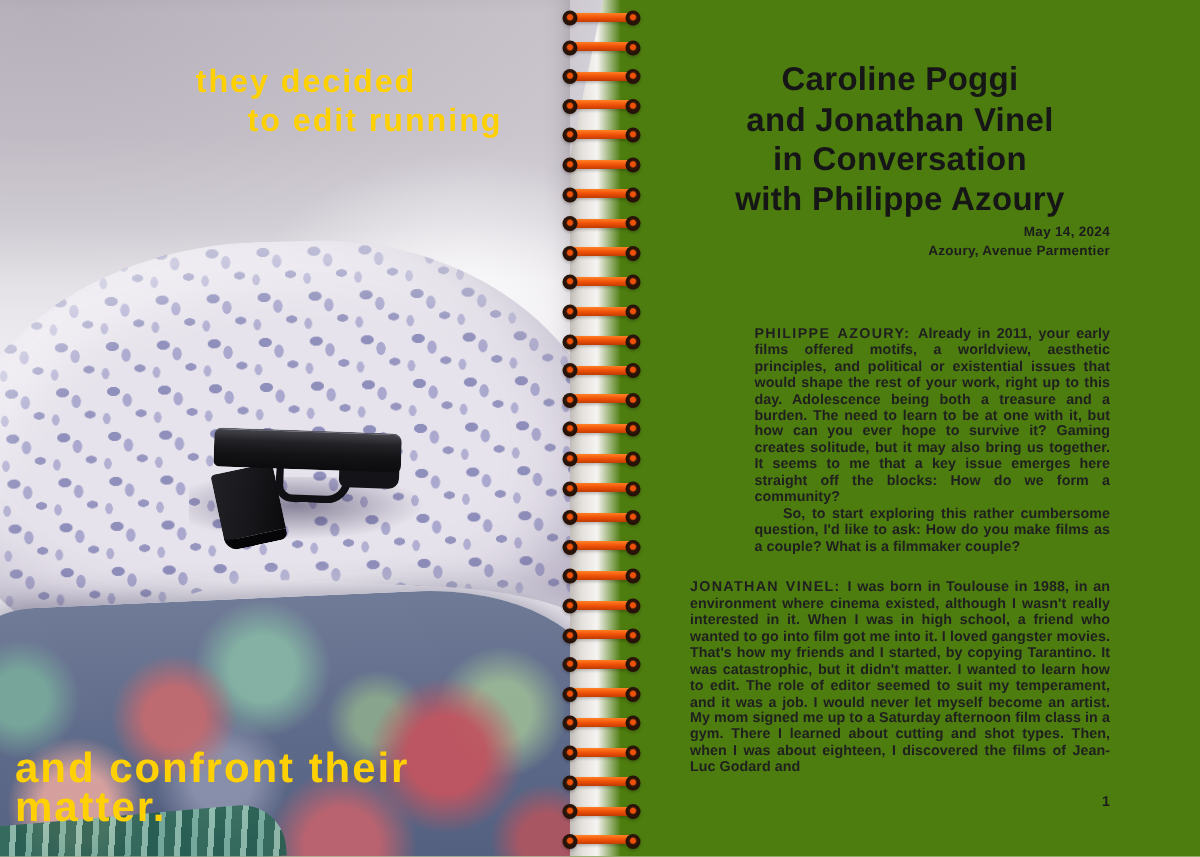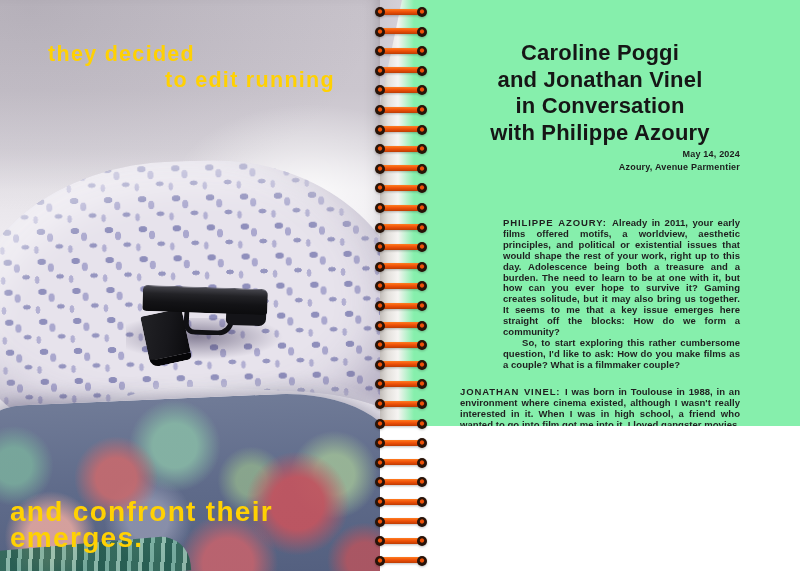--- a/index.html
+++ b/index.html
@@ -87,27 +87,27 @@
     box-shadow:0 -10px 18px -6px rgba(48,48,80,.35);
   }
   .corner-fabric{
     position:absolute;left:-10px;bottom:-8px;width:200px;height:36px;
     transform:rotate(-5deg);opacity:.85;
     border-radius:6px 30px 0 0;
     background:repeating-linear-gradient(98deg,#215e4c 0 7px,#7ab5a1 7px 11px,#2f6b57 11px 18px,#93c5b0 18px 22px);
   }
   .quote{font-weight:700;color:#ffd103;z-index:9;}
   .quote-top{position:absolute;left:0;top:41px;width:380px;font-size:21.5px;line-height:26px;letter-spacing:1.3px;}
-  .quote-top .q1{margin-left:48px;}
+  .quote-top .q1{margin-left:28px;text-align:center;}
   .quote-top .q2{margin-left:165px;}
   .quote-bottom{position:absolute;left:10px;top:499px;width:380px;font-size:28px;line-height:25.5px;letter-spacing:1.3px;}
 
   
   .right-page{
-    position:absolute;left:380px;top:0;width:420px;height:426px;background:#86efac;overflow:hidden;
+    position:absolute;left:380px;top:0;width:420px;height:571px;background:#4d7c0f;overflow:hidden;
   }
   .gutter-shade{
     position:absolute;left:0;top:0;bottom:0;width:34px;
     background:linear-gradient(90deg,#c1bcb8 0px,#e4e1dd 8px,#f6f4f2 18px,rgba(255,255,255,0) 34px);
   }
   .page-curl{
     position:absolute;left:0;top:0;width:22px;height:105px;
     background:linear-gradient(100deg,#cdc8d0 0%,#d4d0d8 55%,rgba(212,208,216,0) 100%);
     clip-path:polygon(0 0,100% 0,55% 45%,0 100%);
   }
@@ -166,21 +166,21 @@
       <div class="gun-slide"></div>
     </div>
     <div class="bedspread"></div>
     <div class="corner-fabric"></div>
     <div class="quote quote-top">
       <div class="q1">they decided</div>
       <div class="q2">to edit running</div>
     </div>
     <div class="quote quote-bottom">
       <div>and confront their</div>
-      <div>emerges.</div>
+      <div>matter.</div>
     </div>
   </div>
 
   <div class="right-page">
     <div class="gutter-shade"></div>
     <div class="page-curl"></div>
     <div class="title">
         <div>Caroline Poggi</div>
         <div>and Jonathan Vinel</div>
         <div>in Conversation</div>

